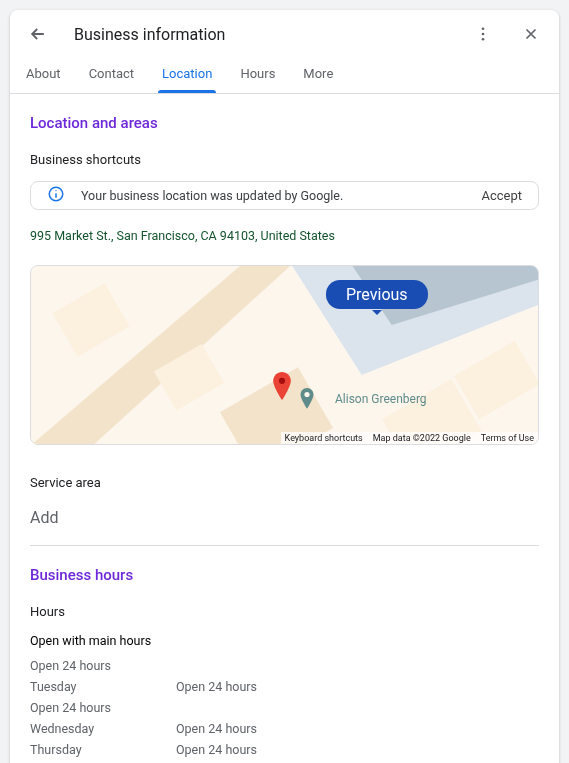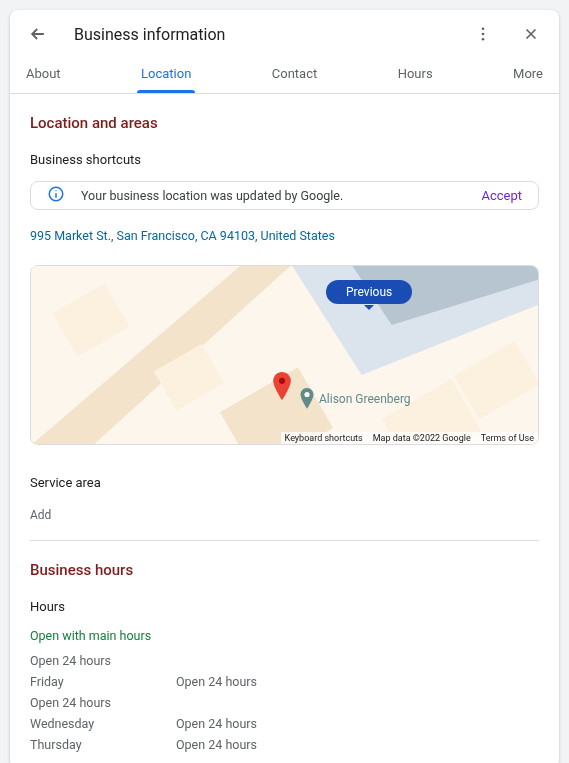--- a/index.html
+++ b/index.html
@@ -39,25 +39,24 @@
       display: flex;
       align-items: center;
       justify-content: center;
       cursor: pointer;
       color: #5f6368;
       background: none;
       border: none;
     }
     .tabs {
       display: flex;
-      gap: 43px;
+      gap: 28px;
       padding: 0 16px;
       border-bottom: 1px solid #dadce0;
       font-size: 13px;
-      justify-content: space-between;
     }
     .tab {
       padding: 12px 0;
       color: #5f6368;
       cursor: pointer;
       position: relative;
     }
     .tab.active {
       color: #1a73e8;
     }
@@ -69,21 +68,21 @@
       right: -4px;
       height: 3px;
       background: #1a73e8;
       border-radius: 3px 3px 0 0;
     }
     .content {
       padding: 20px 20px 0 20px;
     }
     .section-title {
       font-size: 15px;
-      color: #7f1d1d;
+      color: #6d28d9;
       font-weight: 500;
       margin-bottom: 20px;
     }
     .sub-title {
       font-size: 13px;
       color: #202124;
       margin-bottom: 14px;
     }
     .info-box {
       border: 1px solid #dadce0;
@@ -98,27 +97,27 @@
     .info-box .info-icon {
       color: #1a73e8;
       flex-shrink: 0;
     }
     .info-box .msg {
       flex: 1;
       color: #3c4043;
       font-size: 12.5px;
     }
     .info-box .accept {
-      color: #6d28d9;
+      color: #404040;
       cursor: pointer;
       font-size: 13px;
     }
     .address {
       font-size: 12.5px;
-      color: #0369a1;
+      color: #14532d;
       margin-bottom: 22px;
     }
     .map-container {
       width: 100%;
       height: 180px;
       border: 1px solid #dadce0;
       border-radius: 8px;
       position: relative;
       overflow: hidden;
       background: #fdf6ed;
@@ -132,21 +131,21 @@
       height: 100%;
     }
     .previous-bubble {
       position: absolute;
       top: 14px;
       left: 295px;
       background: #1a4db3;
       color: #fff;
       padding: 5px 20px;
       border-radius: 14px;
-      font-size: 12px;
+      font-size: 16px;
     }
     .previous-bubble::after {
       content: "";
       position: absolute;
       bottom: -6px;
       left: 50%;
       transform: translateX(-50%);
       border: 5px solid transparent;
       border-top-color: #1a4db3;
       border-bottom: none;
@@ -157,21 +156,21 @@
       left: 240px;
     }
     .teal-pin {
       position: absolute;
       top: 122px;
       left: 268px;
     }
     .pin-label {
       position: absolute;
       top: 126px;
-      left: 288px;
+      left: 304px;
       font-size: 12px;
       color: #5f8b8a;
     }
     .map-footer {
       position: absolute;
       bottom: 0;
       right: 0;
       background: rgba(255,255,255,0.7);
       font-size: 9px;
       color: #202124;
@@ -184,35 +183,35 @@
       border-bottom: 1px solid #dadce0;
       padding-bottom: 18px;
       margin-bottom: 20px;
     }
     .service-area .label {
       font-size: 13px;
       color: #202124;
       margin-bottom: 18px;
     }
     .service-area .add {
-      font-size: 12px;
+      font-size: 16px;
       color: #5f6368;
       cursor: pointer;
     }
     .hours-section {
       padding-bottom: 10px;
     }
     .hours-title {
       font-size: 13px;
       color: #202124;
       margin-bottom: 14px;
     }
     .hours-status {
       font-size: 12.5px;
-      color: #15803d;
+      color: #000000;
       margin-bottom: 10px;
     }
     .hours-table {
       font-size: 12.5px;
       color: #5f6368;
     }
     .hours-row {
       display: flex;
       margin-bottom: 6px;
     }
@@ -241,22 +240,22 @@
     </button>
     <button class="icon-btn">
       <svg width="18" height="18" viewBox="0 0 24 24" fill="none" stroke="#5f6368" stroke-width="2.2">
           <path d="M18 6L6 18M6 6l12 12"></path>
         </svg>
     </button>
   </div>
 
   <div class="tabs">
     <div class="tab">About</div>
+    <div class="tab">Contact</div>
     <div class="tab active">Location</div>
-    <div class="tab">Contact</div>
     <div class="tab">Hours</div>
     <div class="tab">More</div>
   </div>
 
   <div class="content">
 
     <div class="section-title">Location and areas</div>
 
     <div class="sub-title">Business shortcuts</div>
 
@@ -319,21 +318,21 @@
 
     <div class="hours-section">
       <div class="section-title">Business hours</div>
       <div class="hours-title">Hours</div>
       <div class="hours-status">Open with main hours</div>
       <div class="hours-table">
         <div class="hours-row">
           <span>Open 24 hours</span>
         </div>
         <div class="hours-row">
-          <span class="day">Friday</span>
+          <span class="day">Tuesday</span>
           <span>Open 24 hours</span>
         </div>
         <div class="hours-row">
           <span>Open 24 hours</span>
         </div>
         <div class="hours-row">
           <span class="day">Wednesday</span>
           <span>Open 24 hours</span>
         </div>
         <div class="hours-row">

